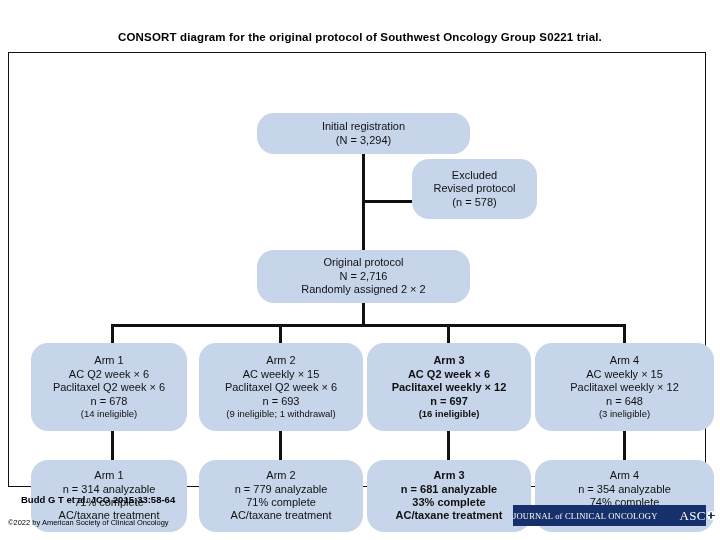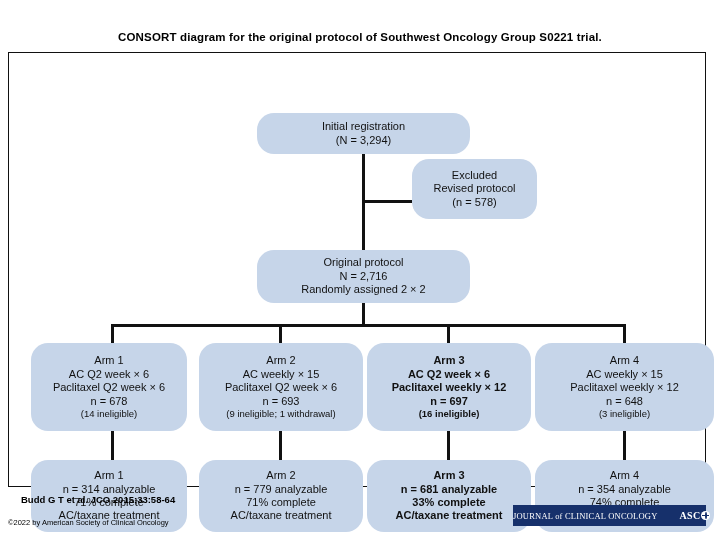--- a/index.html
+++ b/index.html
@@ -159,22 +159,22 @@
     letter-spacing: 0.2px;
     white-space: nowrap;
   }
   #asco-wordmark {
     display: flex;
     align-items: center;
     gap: 1px;
   }
   #asco-text {
     font-family: "Liberation Serif", serif;
-    font-size: 10px;
-    font-weight: bold;
+    font-size: 13px;
+    font-weight: normal;
     color: #ffffff;
     letter-spacing: 0.3px;
   }
   #asco-globe-icon {
     width: 9px;
     height: 9px;
     border-radius: 50%;
     background: #ffffff;
     position: relative;
     display: inline-block;

